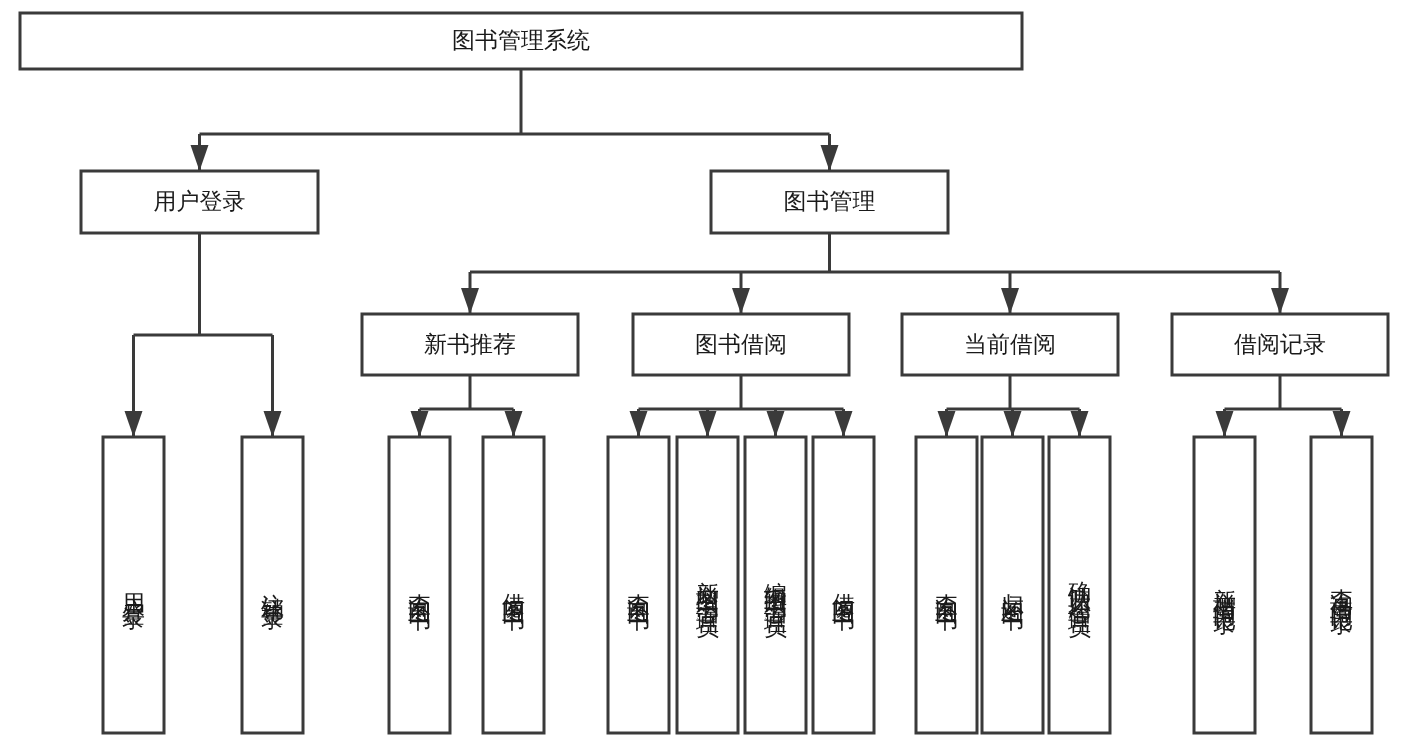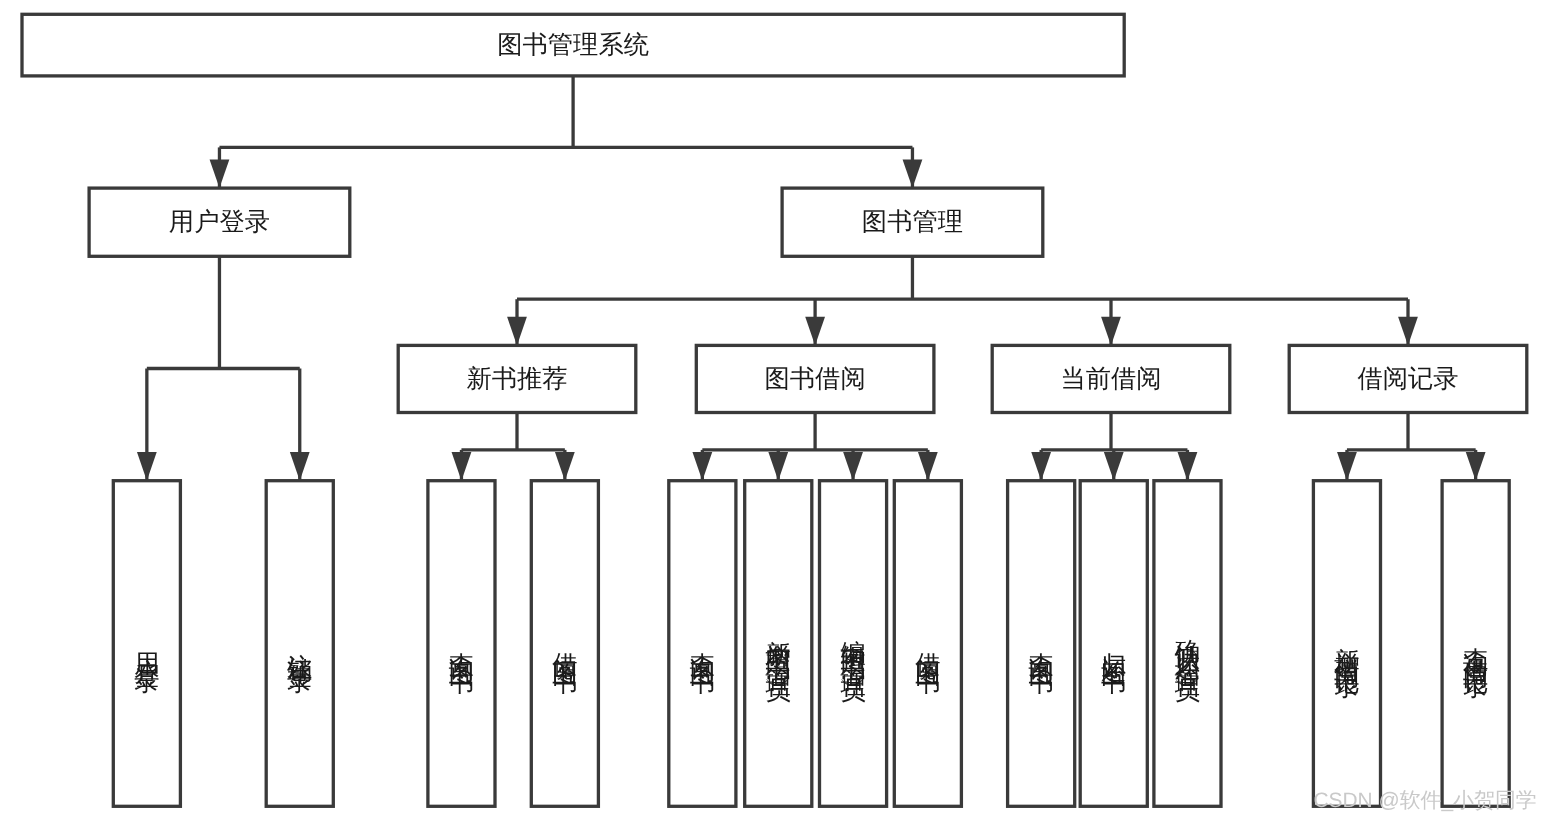--- a/index.html
+++ b/index.html
@@ -197,14 +197,13 @@
       <div class="vtext-wrap" style="left: 1049px; top: 437px; width: 61px; height: 296px;">
         <div class="vtext">确认归还（管理员）</div>
       </div>
       <div class="vtext-wrap" style="left: 1194px; top: 437px; width: 61px; height: 296px;">
         <div class="vtext">新增借阅记录</div>
       </div>
       <div class="vtext-wrap" style="left: 1311px; top: 437px; width: 61px; height: 296px;">
         <div class="vtext">查询借阅记录</div>
       </div>
     </div>
-  <div class="watermark">CSDN @软件_小贺同学</div>
 </div>
 
 </body></html>

